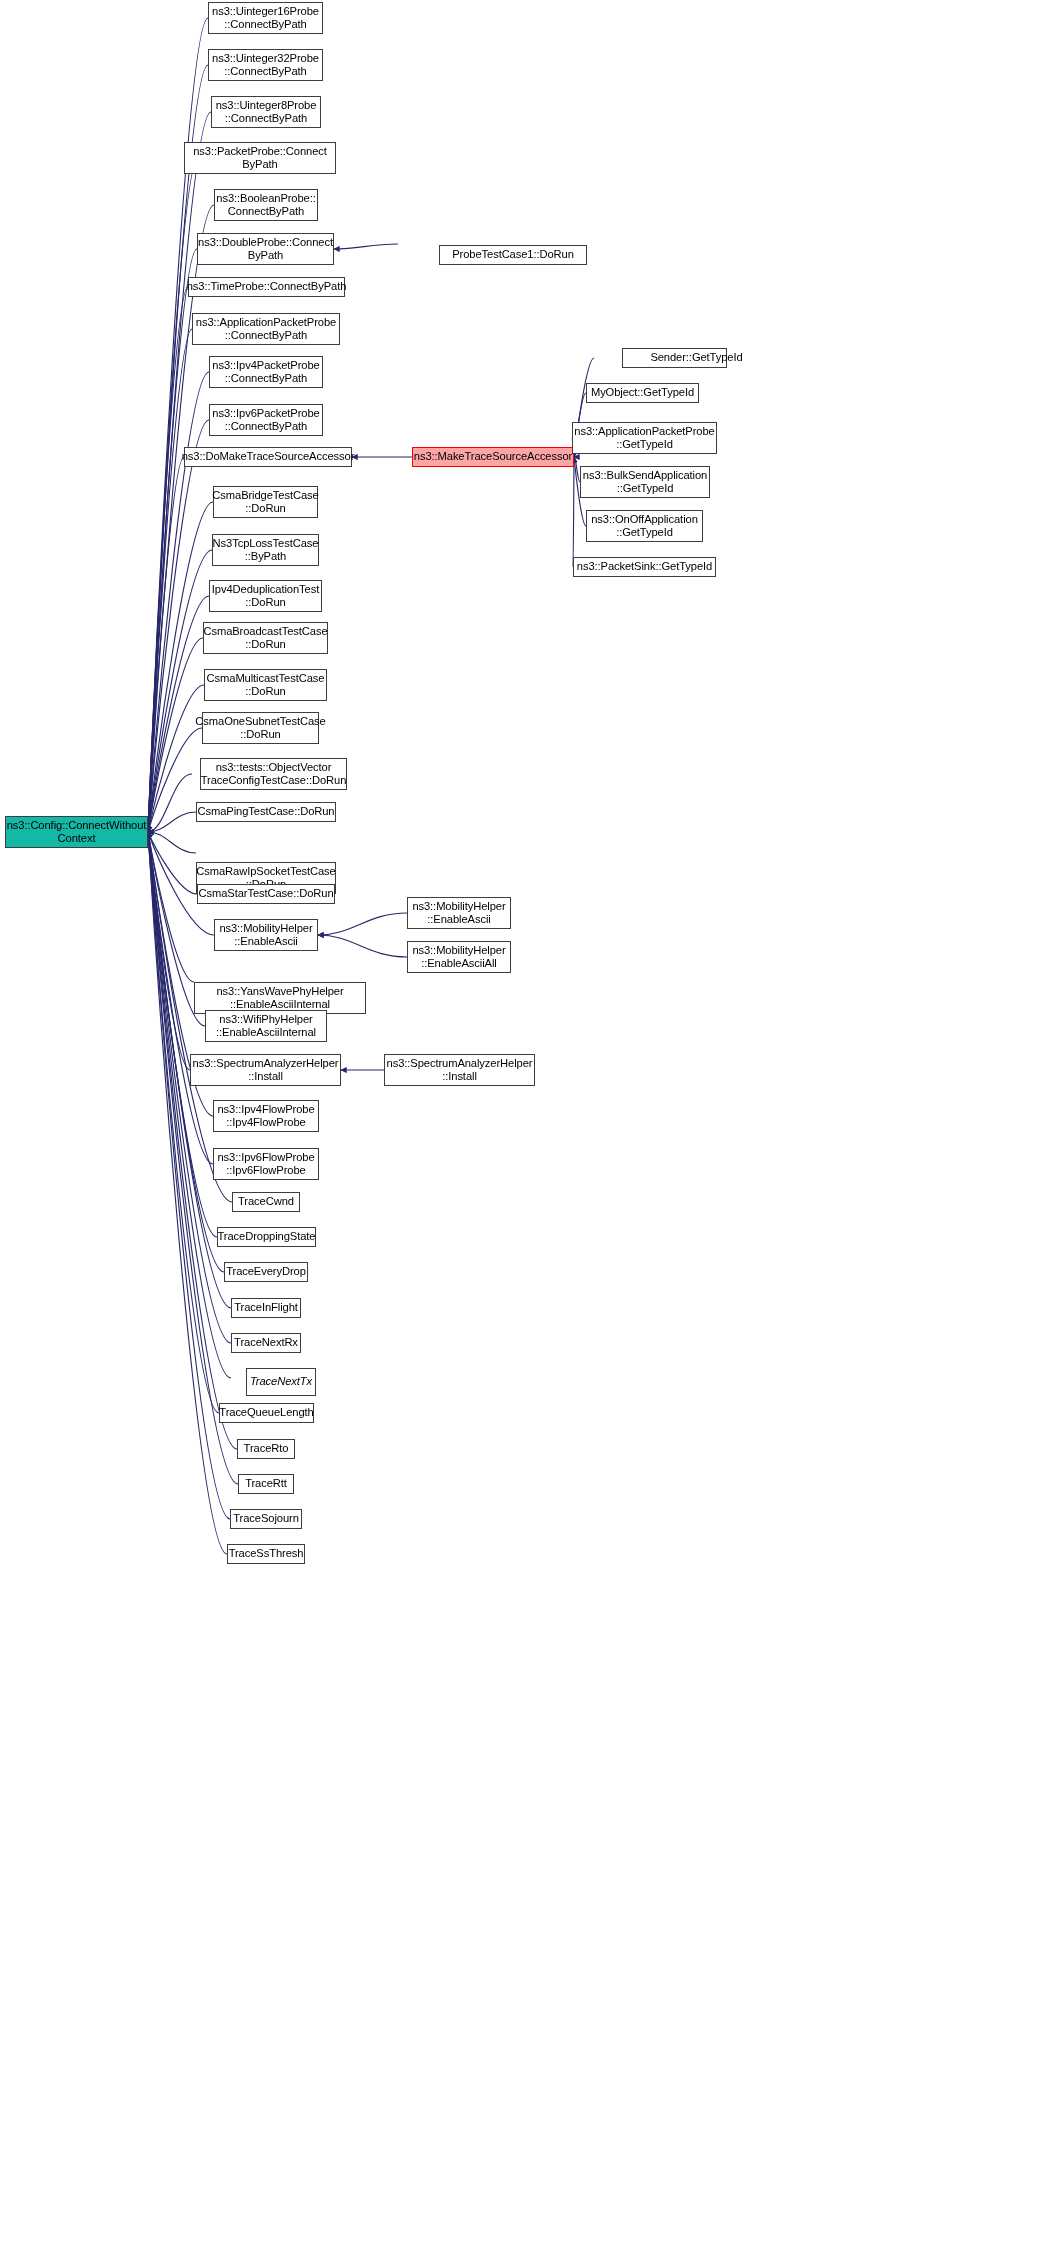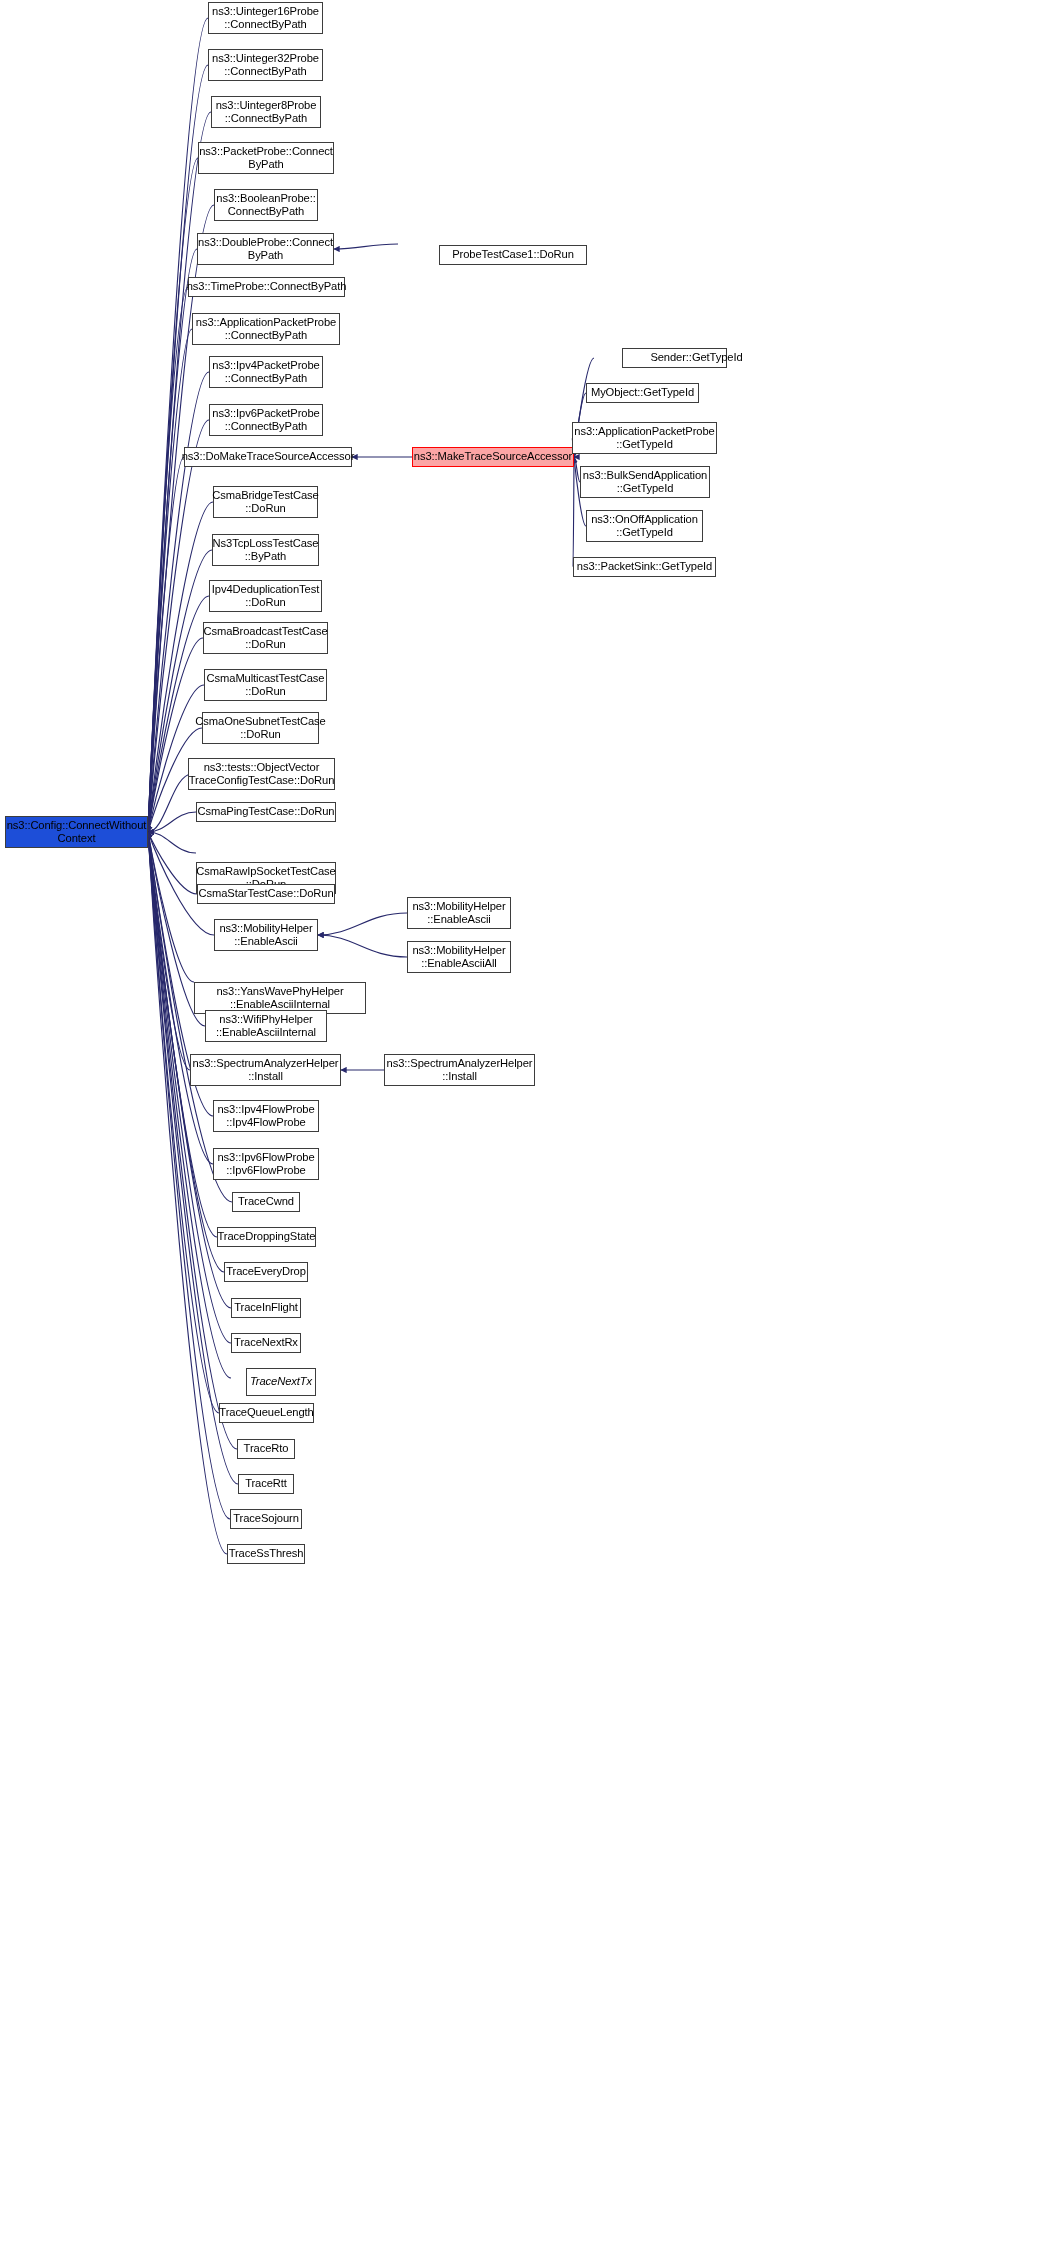--- a/index.html
+++ b/index.html
@@ -34,21 +34,21 @@
     line-height: 13.2px;
     display: flex;
     align-items: center;
     justify-content: center;
     text-align: center;
     white-space: pre-line;
     letter-spacing: -0.1px;
     padding: 0 2px;
   }
   .node.center {
-    background: #1d4ed8;
+    background: #14b8a6;
     border-color: #3d3d3d;
   }
   .node.highlight {
     border: 1.4px solid #ff0000;
     background: #fca5a5;
   }
 </style>
 </head>
 <body>
 
@@ -111,21 +111,21 @@
         <path d="M 384 1070 C 364.65 1070, 358.2 1070, 341 1070" marker-end="url(#arrow)"></path>
       </g>
   </svg>
   <div id="nodes">
       <div class="node" style="left: 208px; top: 2px; width: 115px; height: 32px;">ns3::Uinteger16Probe
 ::ConnectByPath</div>
       <div class="node" style="left: 208px; top: 49px; width: 115px; height: 32px;">ns3::Uinteger32Probe
 ::ConnectByPath</div>
       <div class="node" style="left: 211px; top: 96px; width: 110px; height: 32px;">ns3::Uinteger8Probe
 ::ConnectByPath</div>
-      <div class="node" style="left: 198px; top: 142px; width: 136px; height: 32px;">ns3::PacketProbe::Connect
+      <div class="node" style="left: 184px; top: 142px; width: 152px; height: 32px;">ns3::PacketProbe::Connect
 ByPath</div>
       <div class="node" style="left: 214px; top: 189px; width: 104px; height: 32px;">ns3::BooleanProbe::
 ConnectByPath</div>
       <div class="node" style="left: 197px; top: 233px; width: 137px; height: 32px;">ns3::DoubleProbe::Connect
 ByPath</div>
       <div class="node" style="left: 188px; top: 277px; width: 157px; height: 20px;">ns3::TimeProbe::ConnectByPath</div>
       <div class="node" style="left: 192px; top: 313px; width: 148px; height: 32px;">ns3::ApplicationPacketProbe
 ::ConnectByPath</div>
       <div class="node" style="left: 209px; top: 356px; width: 114px; height: 32px;">ns3::Ipv4PacketProbe
 ::ConnectByPath</div>
@@ -137,21 +137,21 @@
       <div class="node" style="left: 212px; top: 534px; width: 107px; height: 32px;">Ns3TcpLossTestCase
 ::ByPath</div>
       <div class="node" style="left: 209px; top: 580px; width: 113px; height: 32px;">Ipv4DeduplicationTest
 ::DoRun</div>
       <div class="node" style="left: 203px; top: 622px; width: 125px; height: 32px;">CsmaBroadcastTestCase
 ::DoRun</div>
       <div class="node" style="left: 204px; top: 669px; width: 123px; height: 32px;">CsmaMulticastTestCase
 ::DoRun</div>
       <div class="node" style="left: 202px; top: 712px; width: 117px; height: 32px;">CsmaOneSubnetTestCase
 ::DoRun</div>
-      <div class="node" style="left: 188px; top: 758px; width: 147px; height: 32px;">ns3::tests::ObjectVector
+      <div class="node" style="left: 200px; top: 758px; width: 147px; height: 32px;">ns3::tests::ObjectVector
 TraceConfigTestCase::DoRun</div>
       <div class="node" style="left: 196px; top: 802px; width: 140px; height: 20px;">CsmaPingTestCase::DoRun</div>
       <div class="node" style="left: 196px; top: 862px; width: 140px; height: 32px;">CsmaRawIpSocketTestCase
 ::DoRun</div>
       <div class="node" style="left: 197px; top: 884px; width: 138px; height: 20px;">CsmaStarTestCase::DoRun</div>
       <div class="node" style="left: 214px; top: 919px; width: 104px; height: 32px;">ns3::MobilityHelper
 ::EnableAscii</div>
       <div class="node" style="left: 194px; top: 982px; width: 172px; height: 32px;">ns3::YansWavePhyHelper
 ::EnableAsciiInternal</div>
       <div class="node" style="left: 205px; top: 1010px; width: 122px; height: 32px;">ns3::WifiPhyHelper

